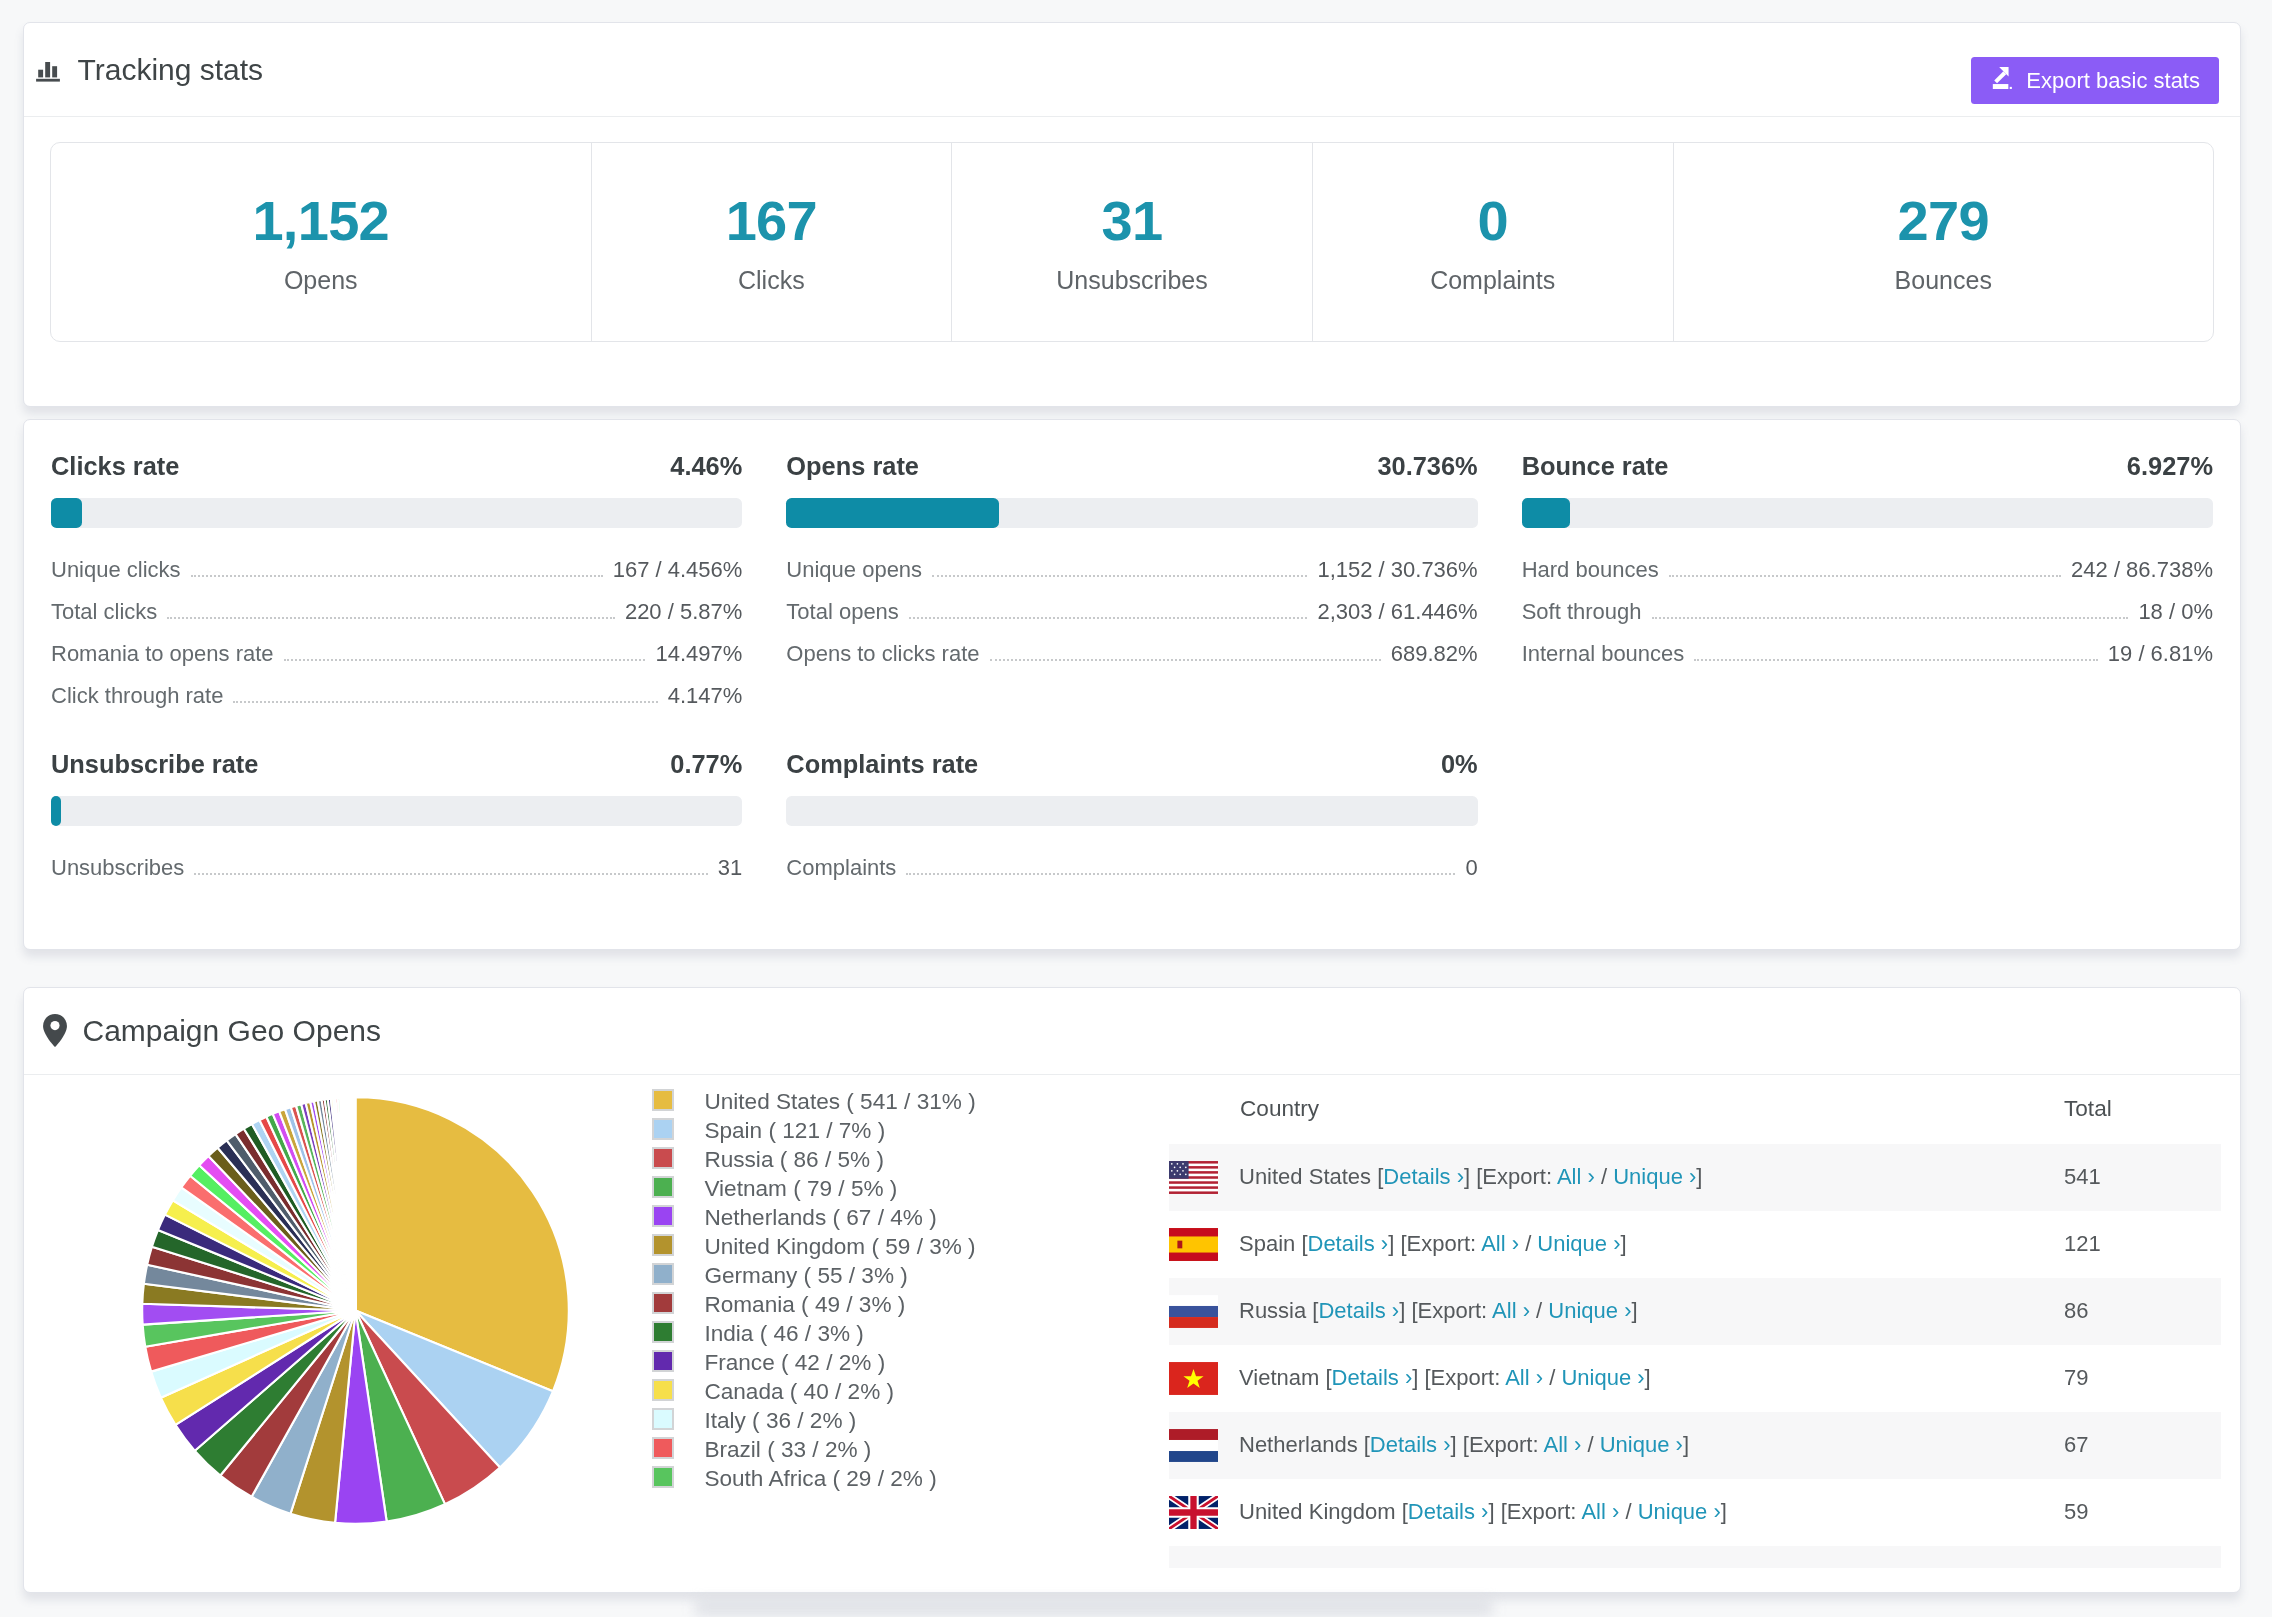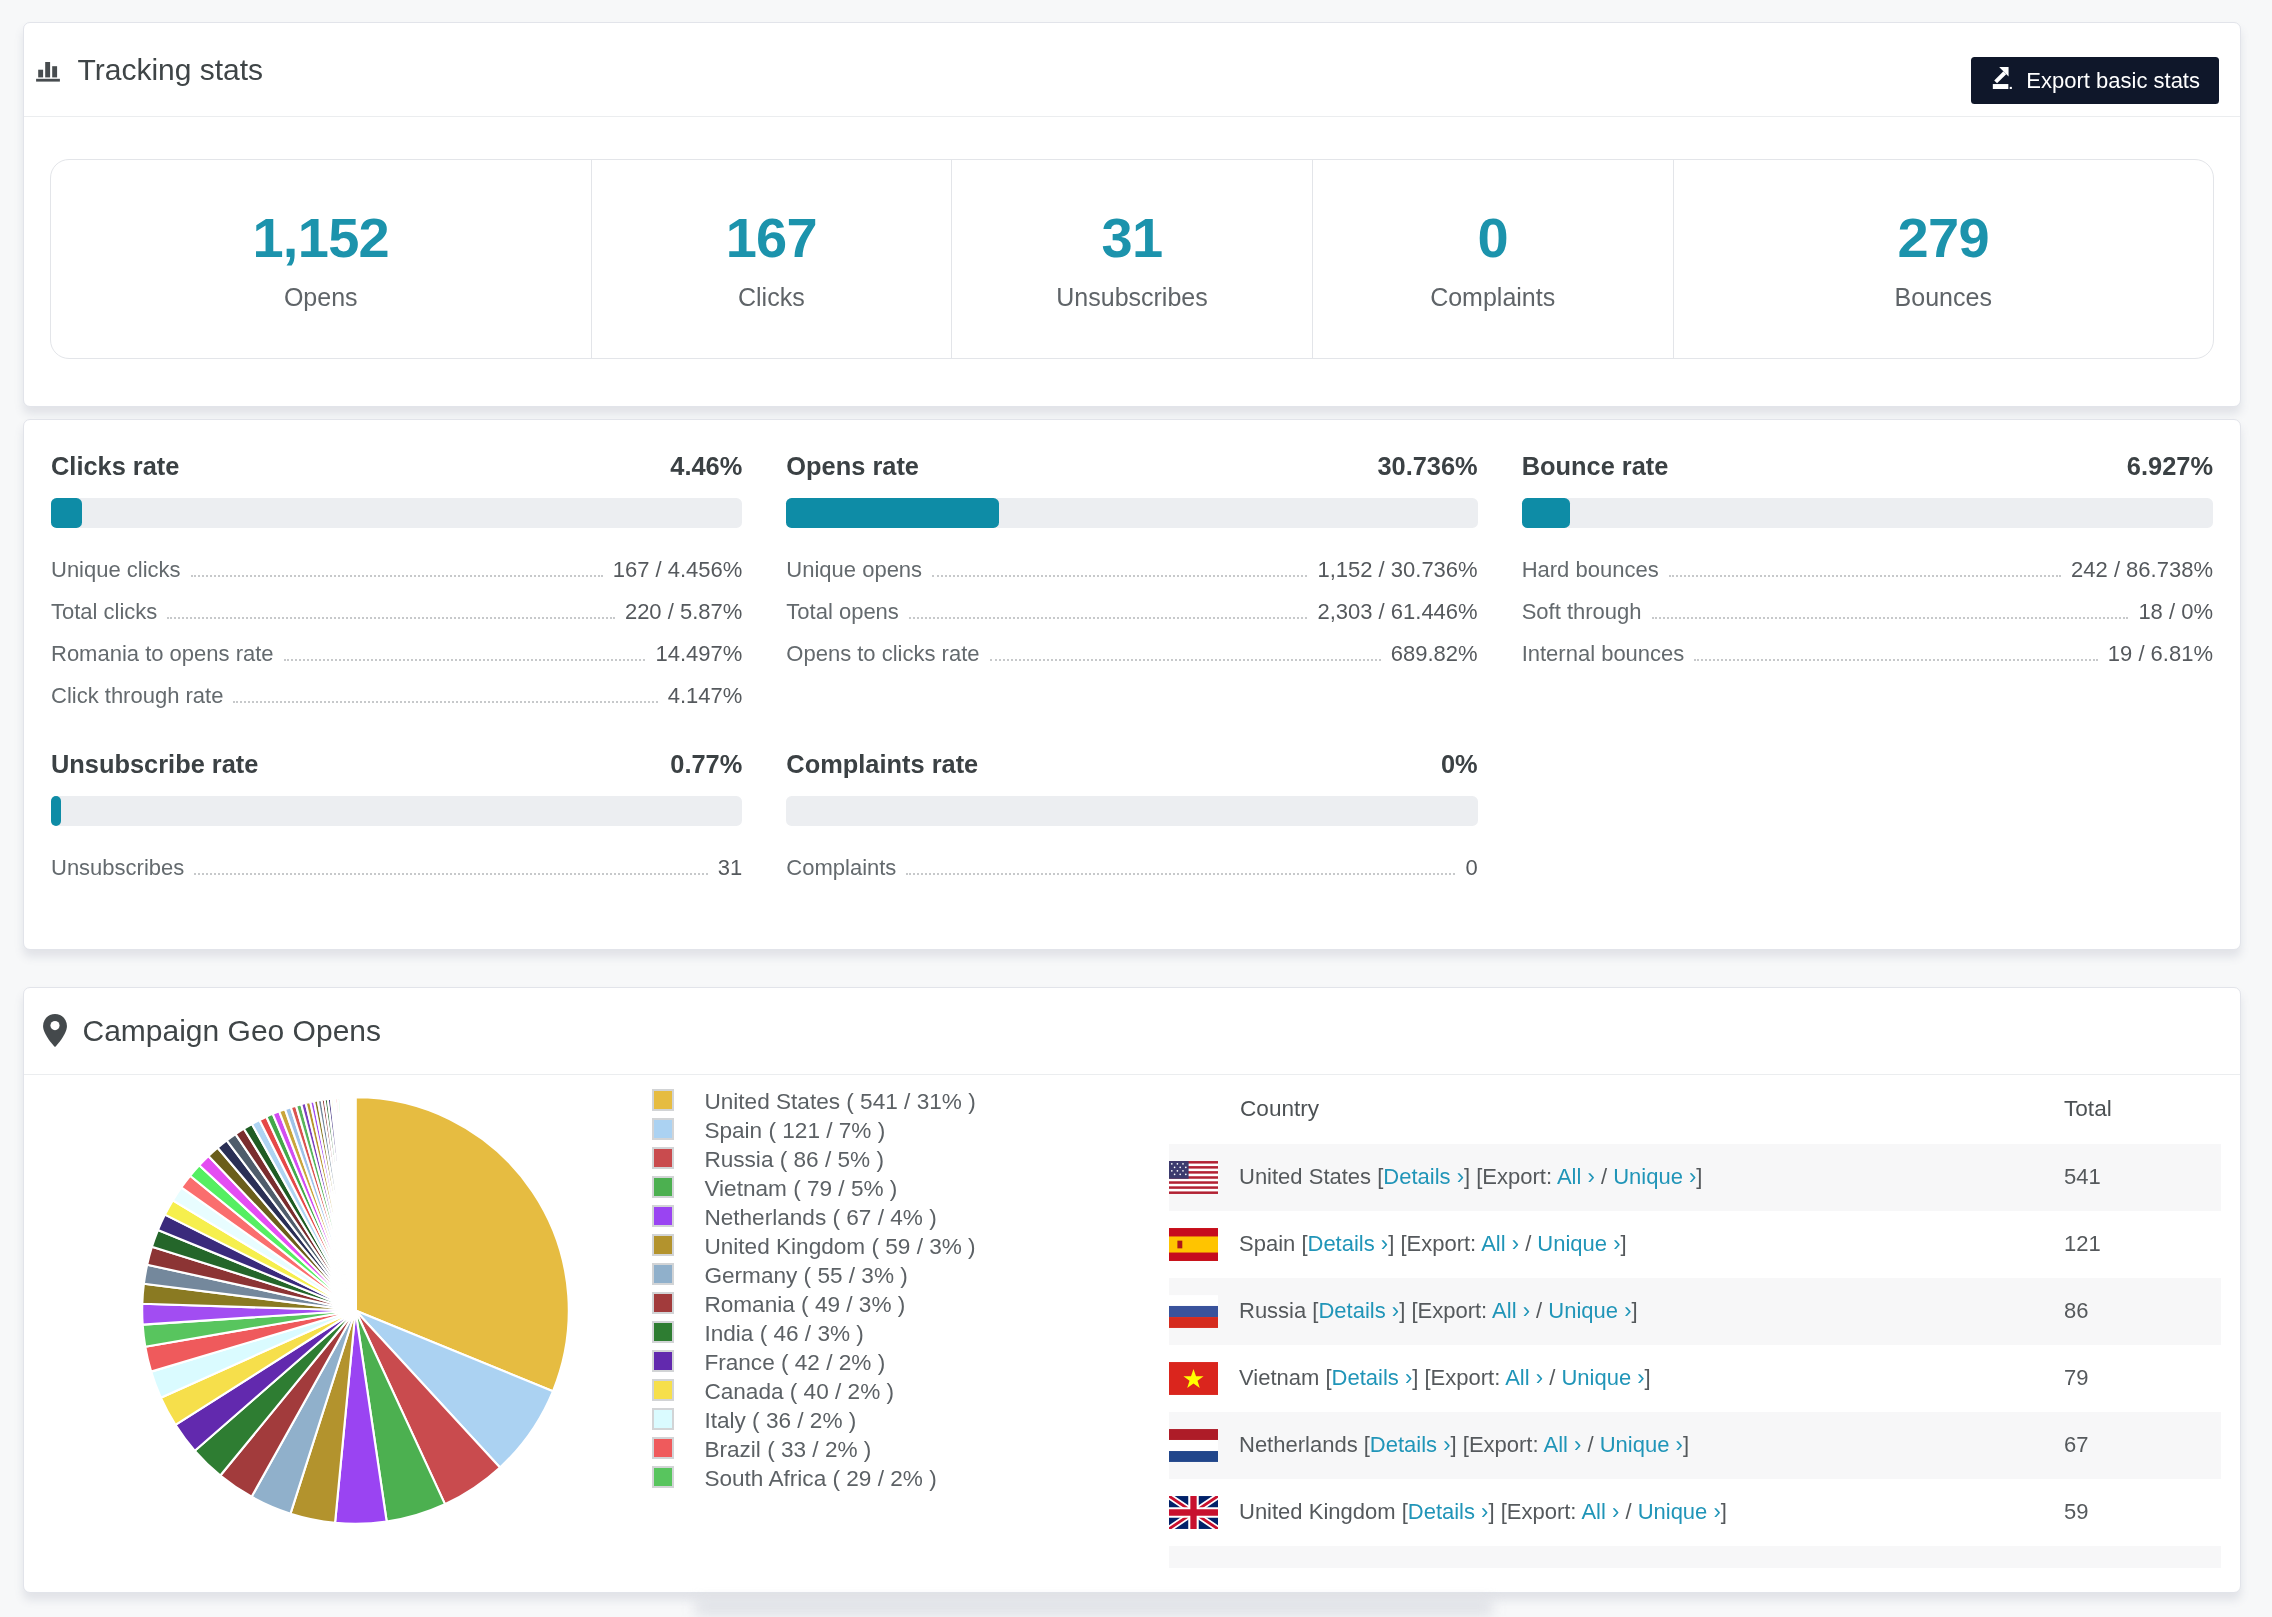--- a/index.html
+++ b/index.html
@@ -25,21 +25,21 @@
   #card-geo .c-header{height:86px;margin-left:9px;}
   .c-title{font-size:30px;color:#3f4547;}
   .c-divider{height:0.7px;background:#ebedef;}
   .export-btn{
     position:absolute;right:21px;top:34px;height:47px;
     display:flex;align-items:center;gap:11.3px;padding:0 19px;
     border:none;border-radius:3.5px;cursor:pointer;
     color:#fff;font-size:22px;font-family:inherit;
   }
   .stats-box{
-    margin:42px 26px;height:198px;border:0.7px solid #e3e5e9;border-radius:19px;
+    margin:25px 26px;height:198px;border:0.7px solid #e3e5e9;border-radius:10px;
     display:flex;overflow:hidden;
   }
   .stat-cell{
     flex:1;display:flex;flex-direction:column;align-items:center;justify-content:center;
     gap:12.7px;border-right:0.7px solid #e3e5e9;
   }
   .stat-cell:first-child,.stat-cell:last-child{flex:1.5;}
   .stat-cell:last-child{border-right:none;}
   .stat-value{font-size:56px;font-weight:bold;letter-spacing:-0.7px;}
   .stat-label{font-size:25px;color:#5f6468;}
@@ -95,21 +95,21 @@
       <svg width="28" height="28" viewBox="0 0 40 40">
         <g fill="#474c4f">
           <rect x="3" y="34" width="34" height="4"></rect>
           <rect x="6" y="21" width="7" height="11"></rect>
           <rect x="16" y="10" width="7" height="22"></rect>
           <rect x="26" y="16" width="7" height="16"></rect>
         </g>
       </svg>
     </span>
     <span class="c-title">Tracking stats</span>
-    <button class="export-btn" style="background: #0f172a;">
+    <button class="export-btn" style="background: #8b5cf6;">
       <span>
         <svg width="25.4" height="25.4" viewBox="0 0 36 36">
           <g fill="#ffffff">
             <path d="M4 27 h22 v7 h-22 z"></path>
             <rect x="28" y="31" width="3" height="3"></rect>
             <path d="M8 24 L21 11 l4 4 L12 28 z" transform="translate(-2,-2)"></path>
             <polygon points="20,2 34,2 34,16 27,9 20,2" transform="translate(-6,1) scale(0.95)"></polygon>
           </g>
         </svg>
       </span>

